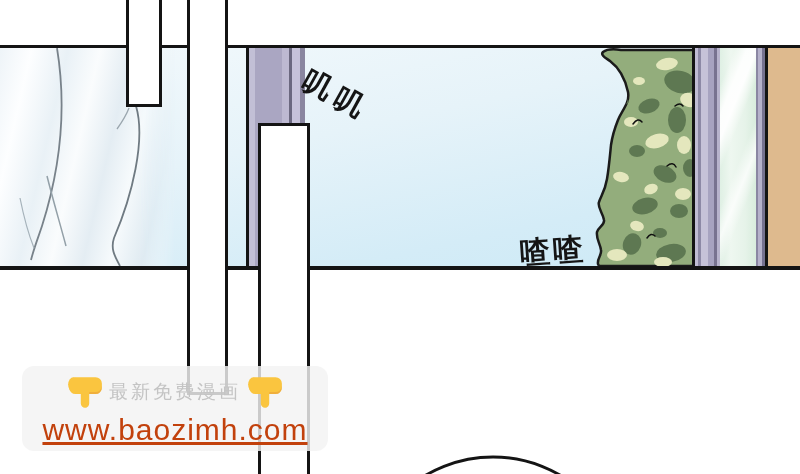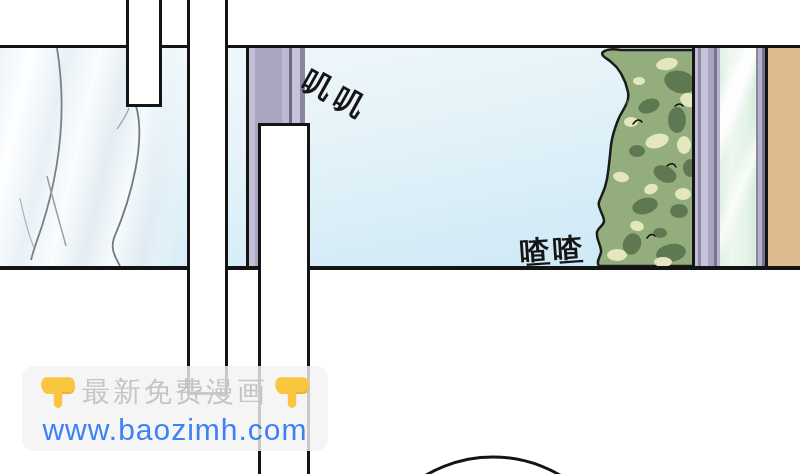--- a/index.html
+++ b/index.html
@@ -49,22 +49,22 @@
   .bar { position:absolute; background:#fff; }
   .bar-a { left:126px; top:0; width:36px; height:107px; border:3px solid #141414; border-top:none; }
   .bar-b { left:187px; top:0; width:41px; height:395px; border:3px solid #141414; border-top:none; }
   .bar-c { left:258px; top:123px; width:52px; height:351px; border:3px solid #141414; border-bottom:none; }
 
   
   .watermark { position:absolute; left:22px; top:366px; width:306px; height:85px;
     background:rgba(243,243,243,.82); border-radius:12px;
     display:flex; flex-direction:column; align-items:center; justify-content:center; }
   .wm-row1 { display:flex; align-items:center; gap:5px; height:42px; }
-  .wm-title { font-size:28px; letter-spacing:3px; color:#c4c4c4; font-weight:500; white-space:nowrap; }
-  .wm-url { font-size:30px; letter-spacing:1px; color:#3b82f6; font-weight:400; white-space:nowrap; line-height:34px; }
+  .wm-title { font-size:19px; letter-spacing:3px; color:#c4c4c4; font-weight:500; white-space:nowrap; }
+  .wm-url { font-size:30px; letter-spacing:1px; color:#c2410c; font-weight:400; white-space:nowrap; line-height:34px;text-decoration:underline; }
   .emoji { width:38px; height:38px; }
 
   .head-circle { position:absolute; left:352px; top:452px; width:284px; height:22px; }
 </style>
 </head>
 <body>
 
 <div class="page">
 
   <div class="panel">

